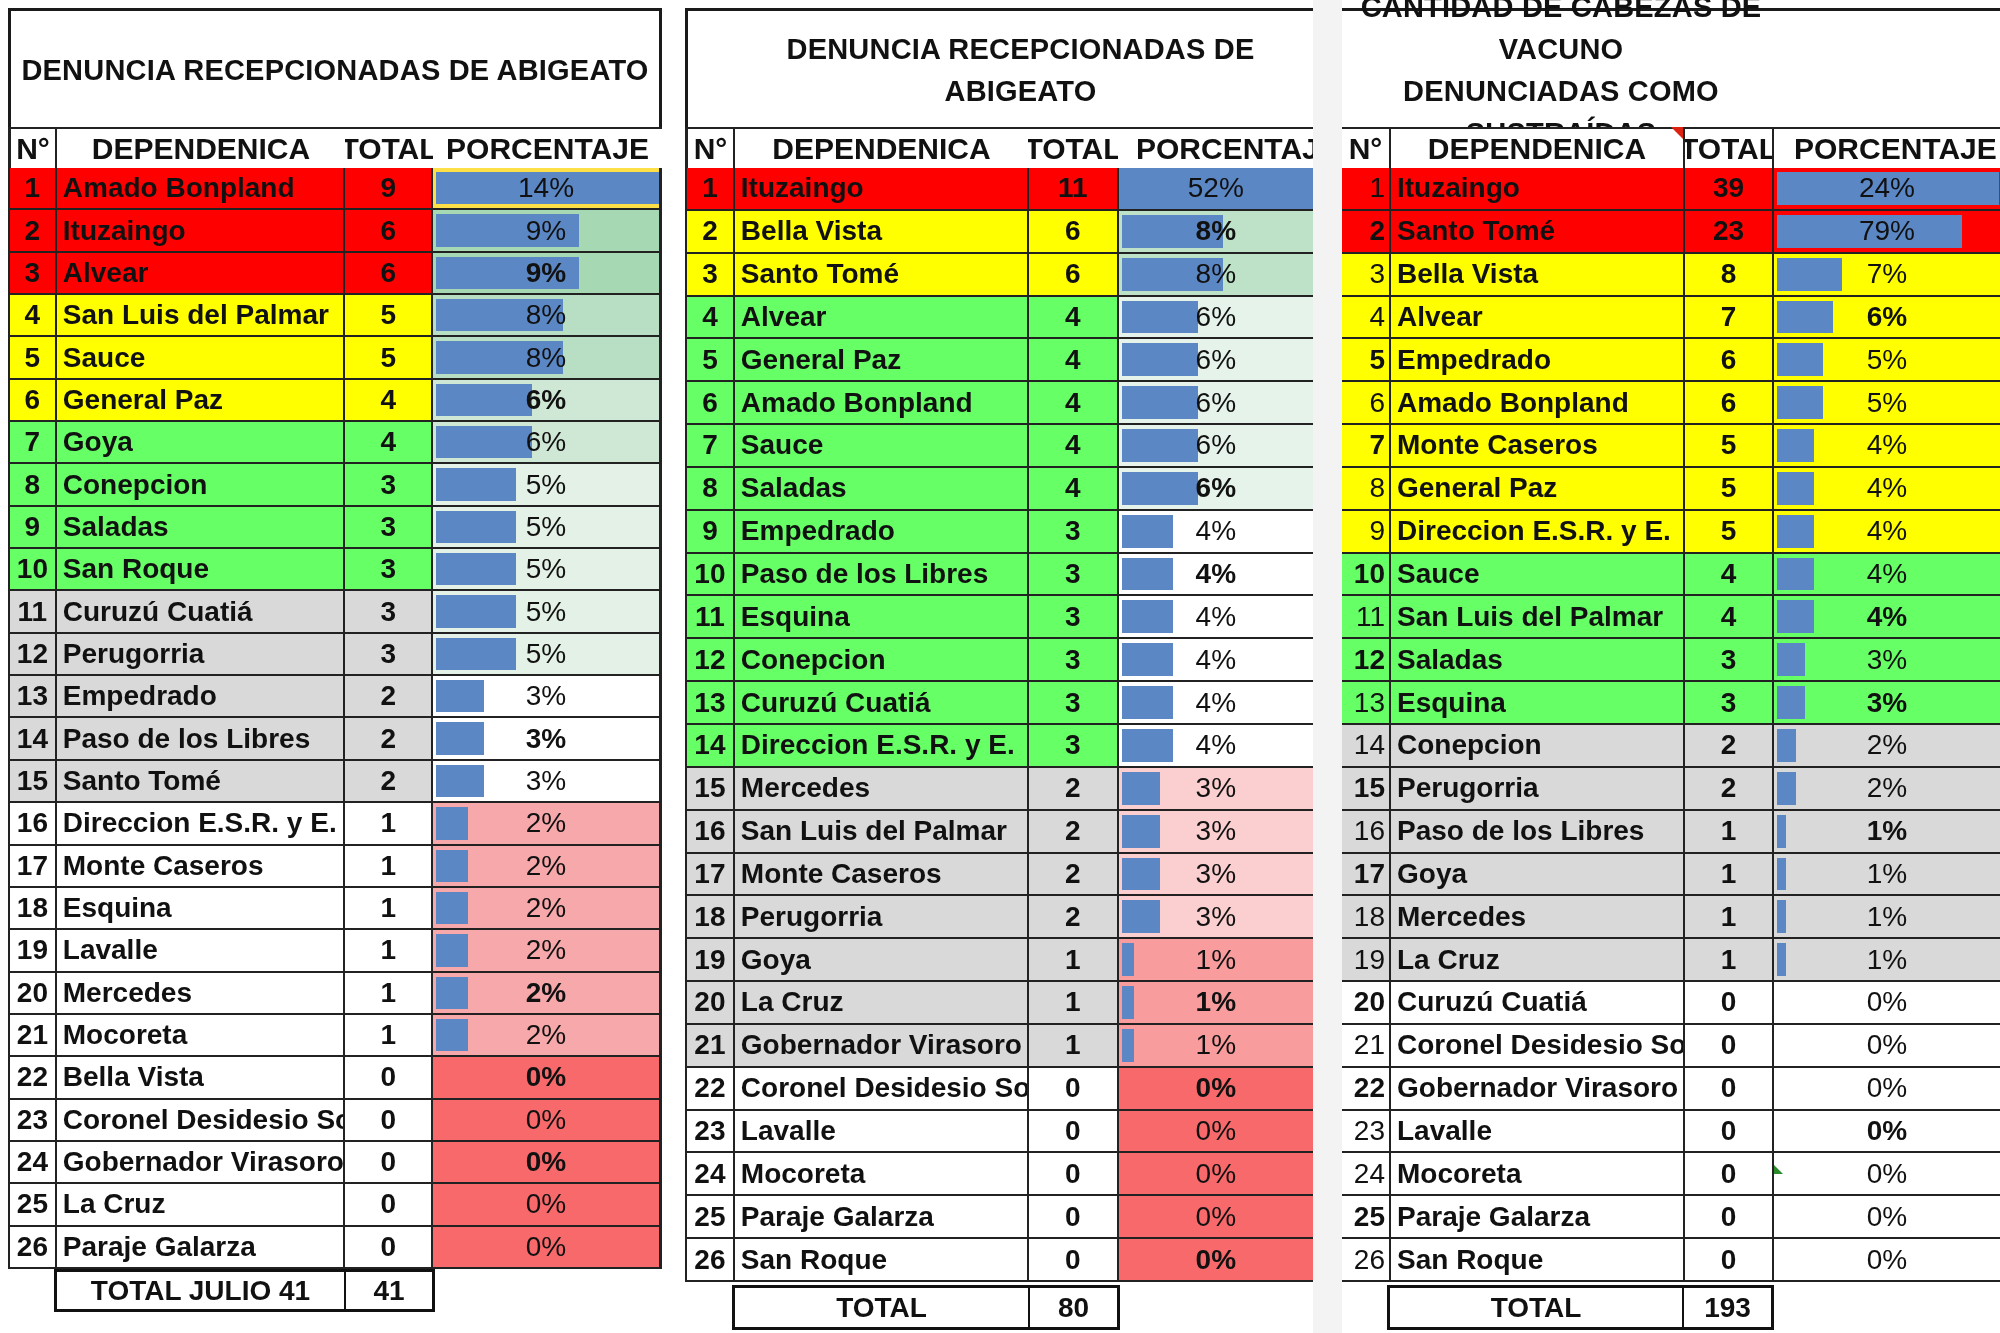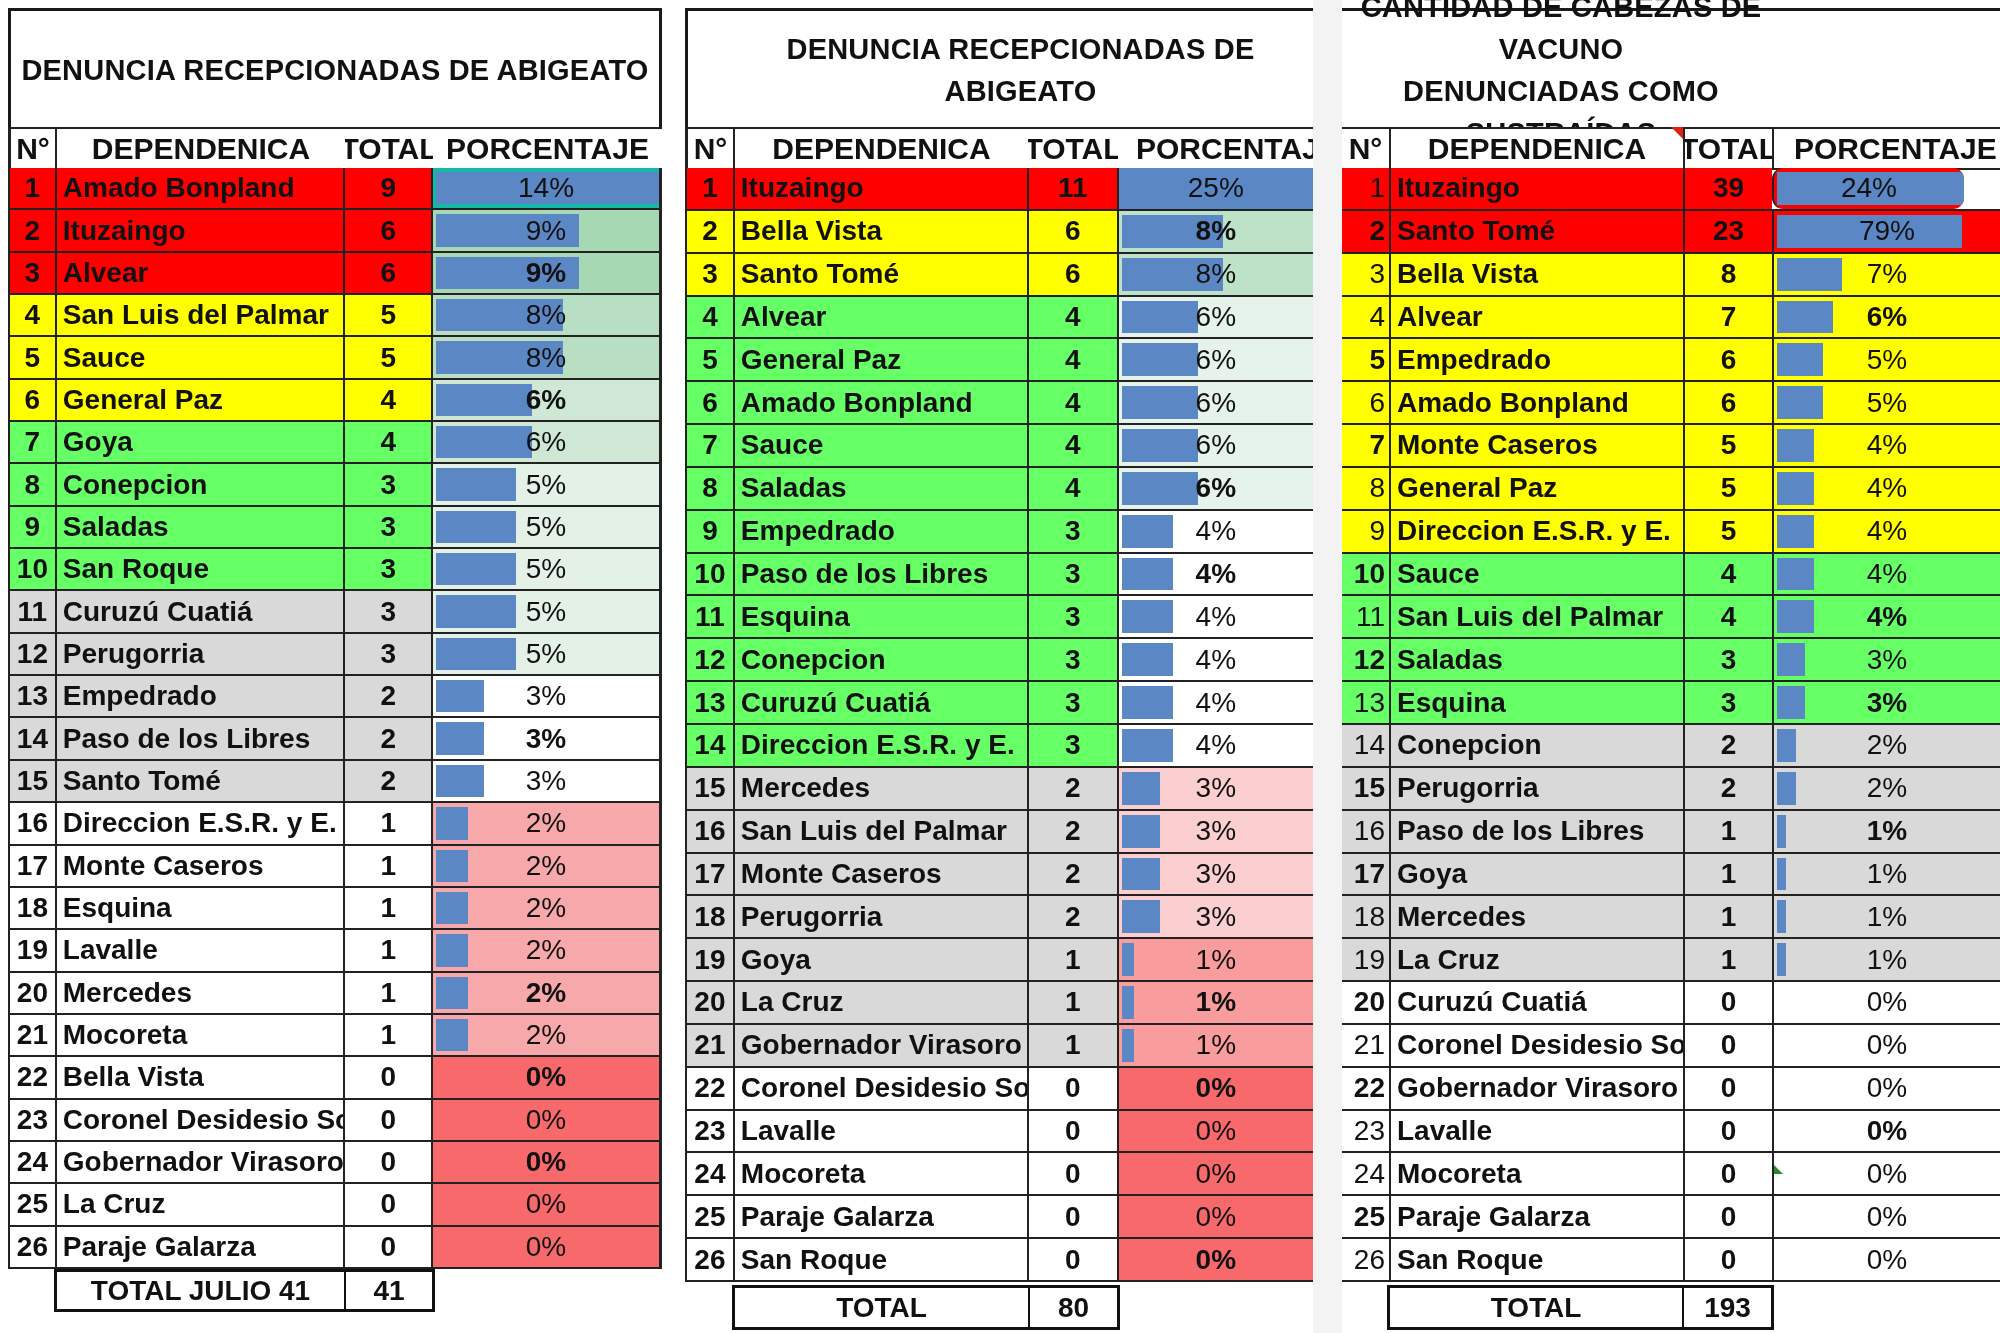--- a/index.html
+++ b/index.html
@@ -53,21 +53,21 @@
   <div class="c" style="width:44px;">N°</div>
   <div class="c" style="width:290px;">DEPENDENICA</div>
   <div class="c nob" style="width:88px;">TOTAL</div>
   <div class="c nob" style="width:229px;">PORCENTAJE</div>
 </div>
 <div class="rows" id="rows-0" style="left:8px;top:168px;width:654px;border-left:2px solid #222;border-right:3px solid #222;box-sizing:border-box;">
     <div class="row" style="height: 42.35px;">
       <div class="c num" style="width: 45px; background: rgb(255, 0, 0);">1</div>
       <div class="c name" style="width: 290px; background: rgb(255, 0, 0);">Amado Bonpland</div>
       <div class="c tot" style="width: 88px; background: rgb(255, 0, 0);">9</div>
-      <div class="c pct" style="width: 229px; background: #14b8a6;">
+      <div class="c pct" style="width: 229px; background: #fde047;">
         <div class="bar" style="width: 223px;"></div>
         <span class="lbl">14%</span>
       </div>
     </div>
     <div class="row" style="height: 42.35px;">
       <div class="c num" style="width: 45px; background: rgb(255, 0, 0);">2</div>
       <div class="c name" style="width: 290px; background: rgb(255, 0, 0);">Ituzaingo</div>
       <div class="c tot" style="width: 88px; background: rgb(255, 0, 0);">6</div>
       <div class="c pct" style="width: 229px; background: rgb(166, 216, 180);">
         <div class="bar" style="width: 143.357px;"></div>
@@ -300,21 +300,21 @@
   <div class="c nob" style="width:90px;">TOTAL</div>
   <div class="c nob" style="width:195px;justify-content:flex-start;padding-left:18px;">PORCENTAJE</div>
 </div>
 <div class="rows" id="rows-1" style="left:685px;top:168px;width:628px;border-left:2px solid #222;box-sizing:border-box;">
     <div class="row" style="height: 42.85px;">
       <div class="c num" style="width: 46px; background: rgb(255, 0, 0);">1</div>
       <div class="c name" style="width: 295px; background: rgb(255, 0, 0);">Ituzaingo</div>
       <div class="c tot" style="width: 90px; background: rgb(255, 0, 0);">11</div>
       <div class="c pct" style="width: 197px; background: rgb(91, 135, 197);">
         <div class="bar" style="width: 191px;"></div>
-        <span class="lbl">25%</span>
+        <span class="lbl">52%</span>
       </div>
     </div>
     <div class="row" style="height: 42.85px;">
       <div class="c num" style="width: 46px; background: rgb(255, 255, 0);">2</div>
       <div class="c name" style="width: 295px; background: rgb(255, 255, 0);">Bella Vista</div>
       <div class="c tot" style="width: 90px; background: rgb(255, 255, 0);">6</div>
       <div class="c pct" style="width: 197px; background: rgb(189, 226, 199);">
         <div class="bar" style="width: 101.867px;"></div>
         <span class="lbl bold">8%</span>
       </div>
@@ -545,21 +545,21 @@
   <div class="c" style="width:294px;">DEPENDENICA</div>
   <div class="c" style="width:89px;">TOTAL</div>
   <div class="c" style="width:228px;justify-content:flex-start;padding-left:20px;">PORCENTAJE</div>
 </div>
 <div class="corner-red" style="left:1671px;top:127px;"></div>
 <div class="rows" id="rows-2" style="left:1342px;top:168px;width:658px;">
     <div class="row" style="height: 42.85px;">
       <div class="c num r" style="width: 47px; background: rgb(255, 0, 0);">1</div>
       <div class="c name" style="width: 294px; background: rgb(255, 0, 0);">Ituzaingo</div>
       <div class="c tot" style="width: 89px; background: rgb(255, 0, 0);">39</div>
-      <div class="c pct" style="width: 192px; background: rgb(255, 0, 0); border-radius: 11px;">
+      <div class="c pct" style="width: 228px; background: rgb(255, 0, 0);">
         <div class="bar" style="width: 222px;"></div>
         <span class="lbl">24%</span>
       </div>
     </div>
     <div class="row" style="height: 42.85px;">
       <div class="c num r b" style="width: 47px; background: rgb(255, 0, 0);">2</div>
       <div class="c name" style="width: 294px; background: rgb(255, 0, 0);">Santo Tomé</div>
       <div class="c tot" style="width: 89px; background: rgb(255, 0, 0);">23</div>
       <div class="c pct" style="width: 228px; background: rgb(255, 0, 0);">
         <div class="bar" style="width: 185px;"></div>

